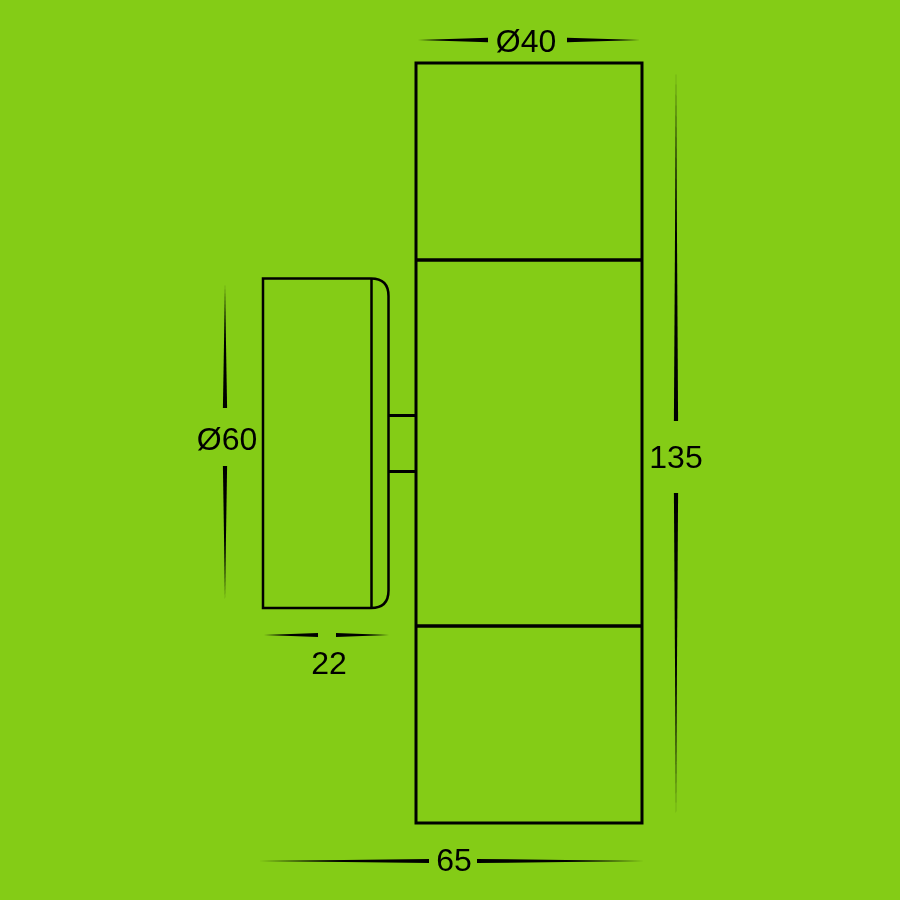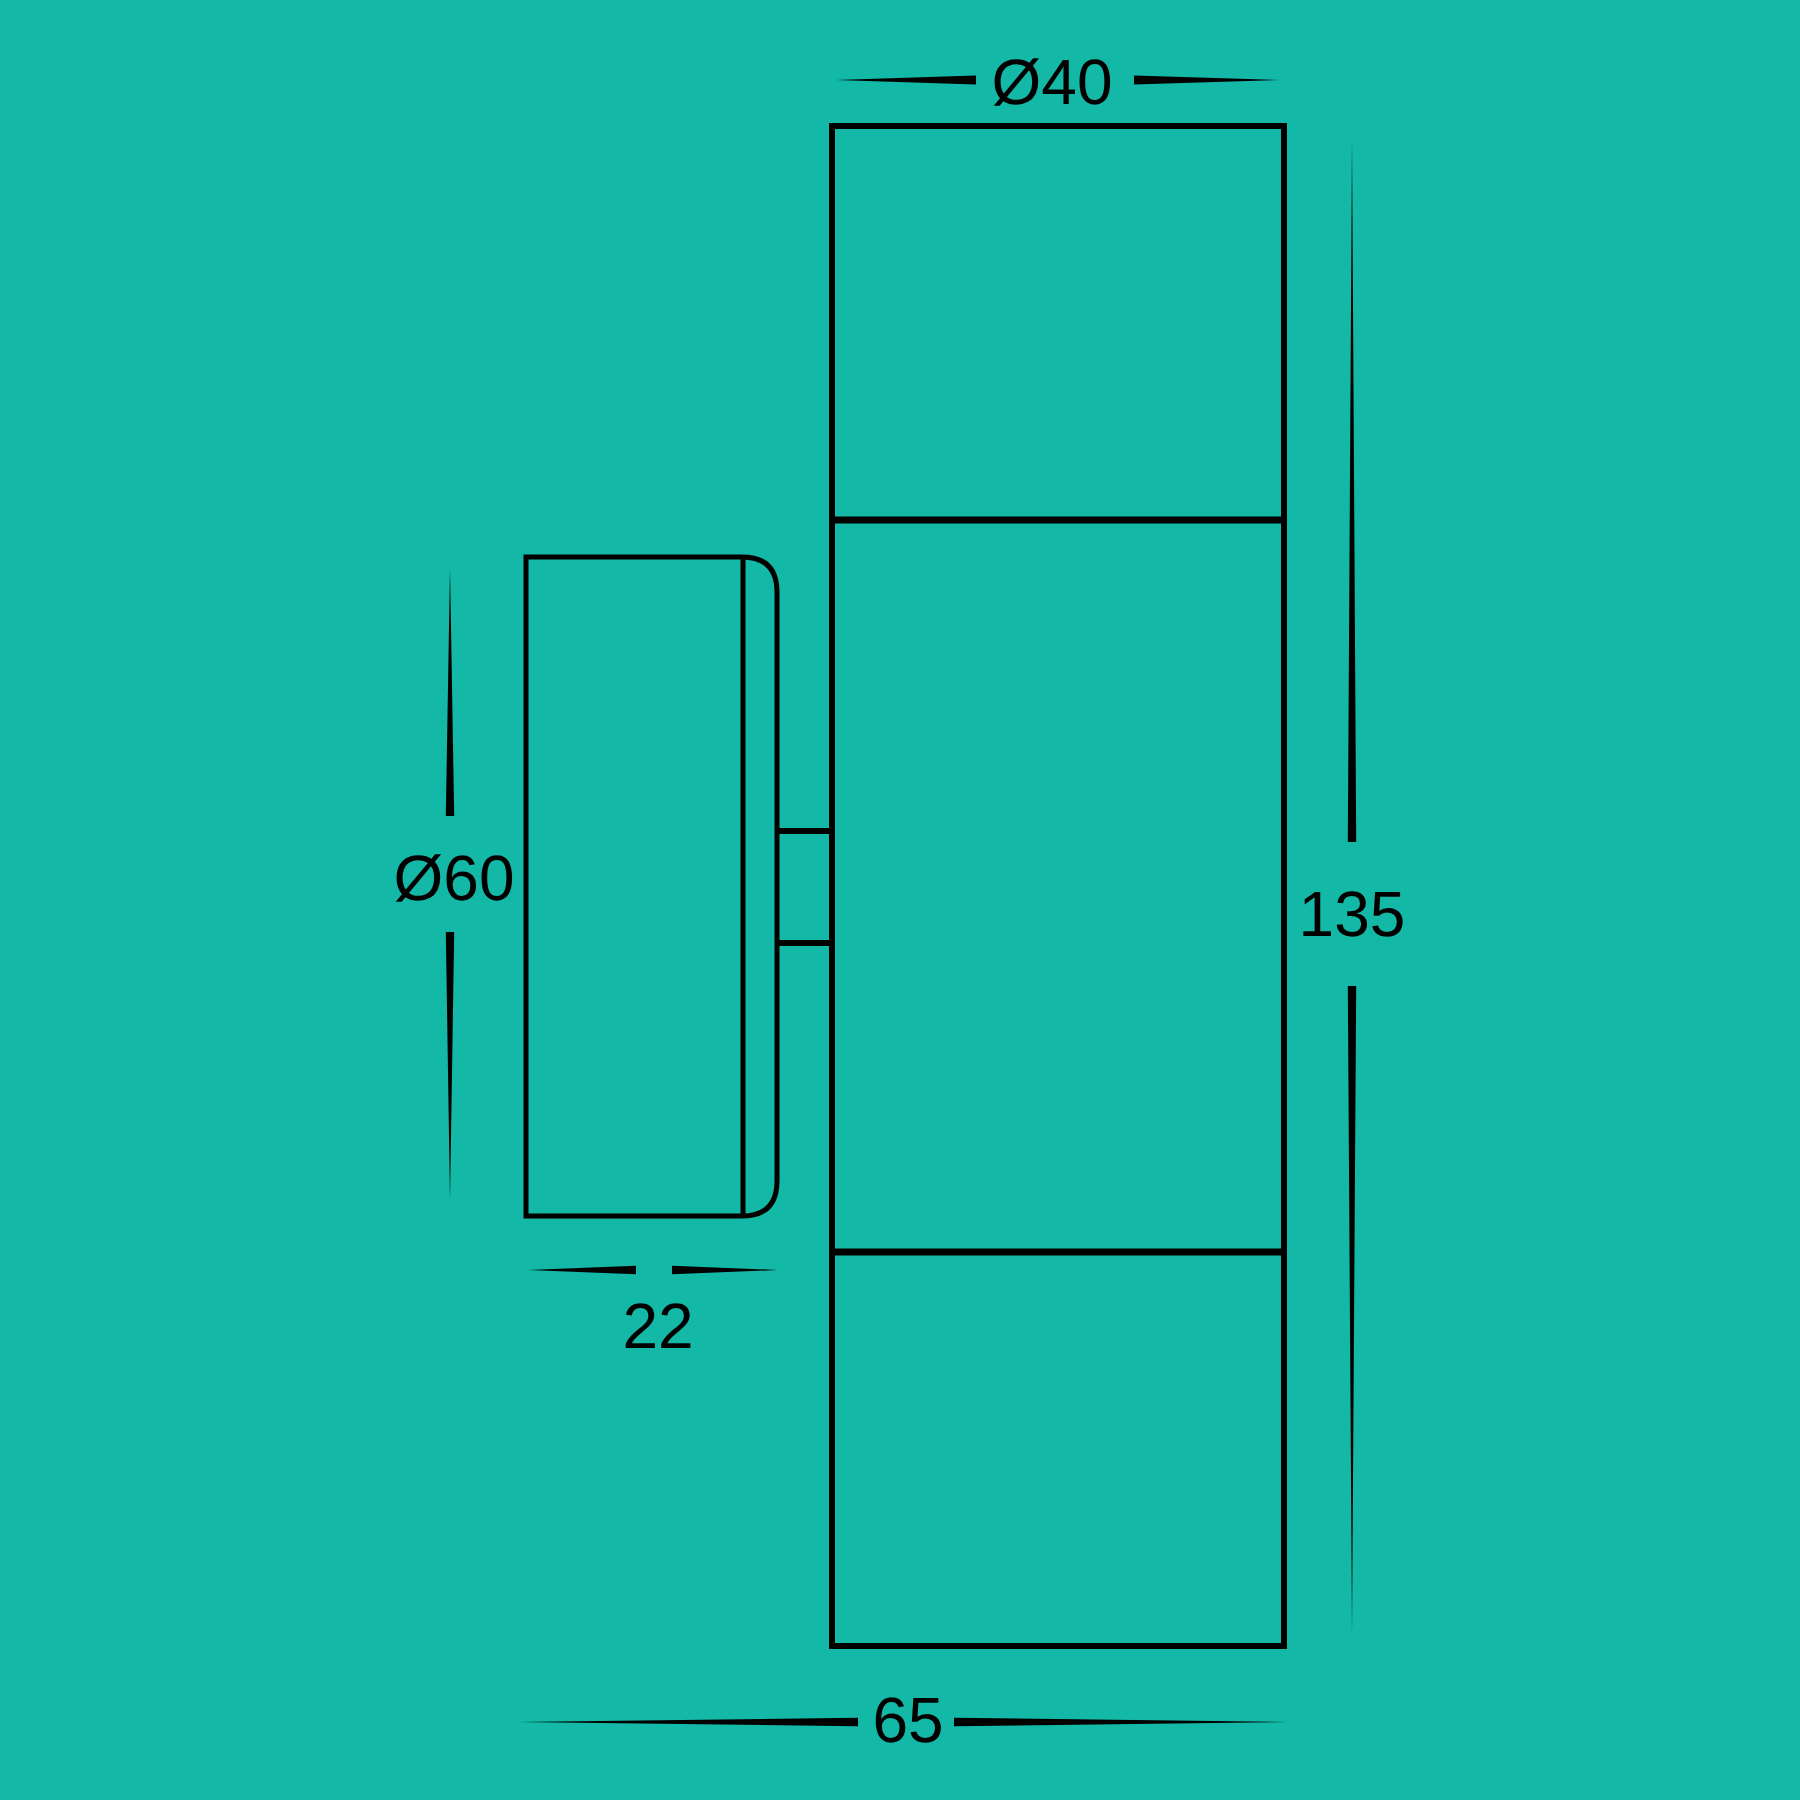--- a/index.html
+++ b/index.html
@@ -4,21 +4,21 @@
 <style>
   html, body {
     margin: 0;
     padding: 0;
     background: #ffffff;
   }
   .canvas {
     position: relative;
     width: 900px;
     height: 900px;
-    background: #14b8a6;
+    background: #84cc16;
     overflow: hidden;
     font-family: "Liberation Sans", sans-serif;
   }
   svg.drawing {
     position: absolute;
     inset: 0;
     width: 100%;
     height: 100%;
     display: block;
   }

